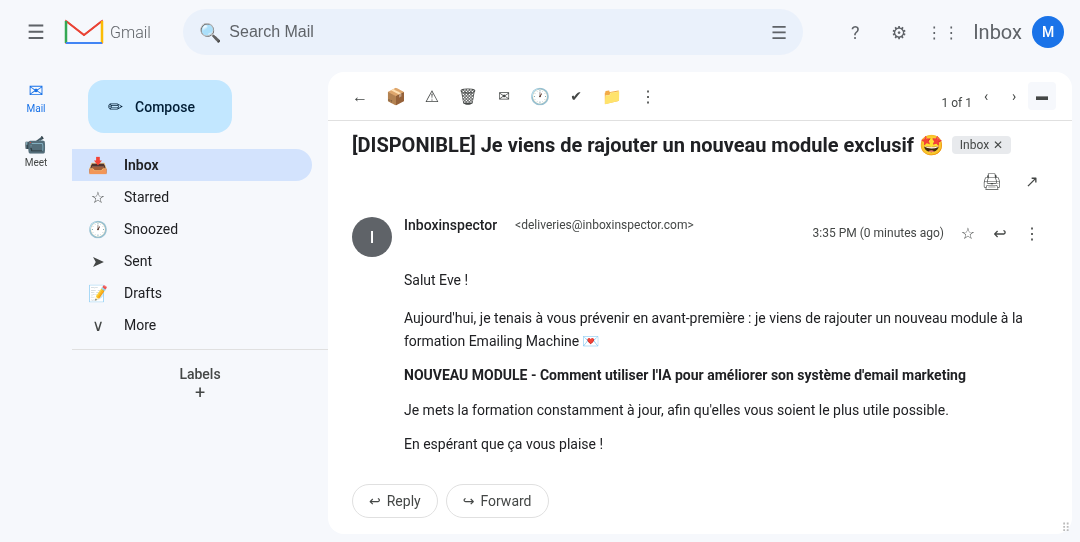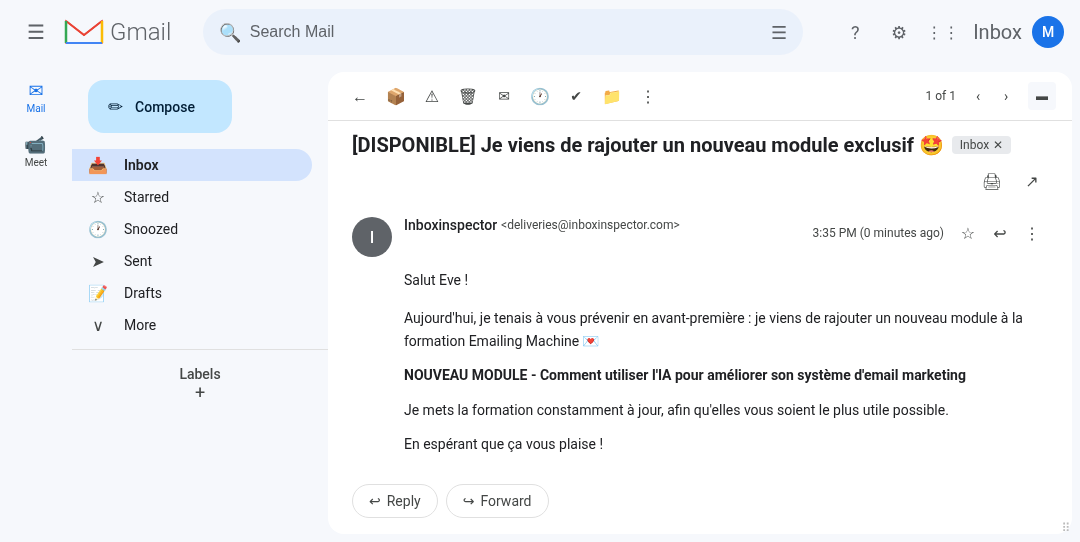--- a/index.html
+++ b/index.html
@@ -45,37 +45,37 @@
     .rail-icon { font-size: 18px; }
     .rail-label { font-size: 10px; }
 
     
     .email-view { flex: 1; background: white; border-radius: 16px; margin: 8px 8px 8px 0; overflow: hidden; display: flex; flex-direction: column; }
 
     
     .email-toolbar { display: flex; align-items: center; padding: 8px 16px; border-bottom: 1px solid #e0e0e0; gap: 8px; }
     .toolbar-left { display: flex; align-items: center; gap: 4px; }
     .toolbar-icon-btn { width: 32px; height: 32px; border-radius: 50%; display: flex; align-items: center; justify-content: center; cursor: pointer; color: #444746; font-size: 16px; }
-    .toolbar-right { margin-left: auto; display: flex; align-items: center; gap: 8px; font-size: 12px; color: #444746; }
+    .toolbar-right { margin-left: auto; display: flex; align-items: flex-end; font-size: 12px; color: #444746; }
     .pager-btns { display: flex; align-items: center; gap: 0; }
     .pager-btn { width: 28px; height: 28px; border-radius: 50%; display: flex; align-items: center; justify-content: center; cursor: pointer; color: #444746; font-size: 14px; }
     .view-toggle { width: 28px; height: 28px; border-radius: 4px; background: #f6f8fc; display: flex; align-items: center; justify-content: center; cursor: pointer; color: #444746; }
 
     
     .email-subject-bar { display: flex; align-items: center; padding: 12px 24px 8px; gap: 8px; flex-wrap: wrap; }
     .email-subject-text { font-size: 20px; font-weight: 700; color: #202124; }
     .inbox-badge { background: #e8eaed; border-radius: 4px; padding: 2px 8px; font-size: 12px; color: #444746; display: flex; align-items: center; gap: 4px; }
     .badge-close { font-size: 12px; cursor: pointer; }
 
     
     .email-message-area { flex: 1; overflow-y: auto; padding: 0 24px 16px; }
     .email-header-row { display: flex; align-items: flex-start; padding: 12px 0; gap: 12px; }
     .sender-avatar { width: 40px; height: 40px; border-radius: 50%; background: #5f6368; color: white; font-size: 16px; font-weight: 500; display: flex; align-items: center; justify-content: center; flex-shrink: 0; }
     .sender-info { flex: 1; }
-    .sender-name-row { display: flex; align-items: center; gap: 4px; }
+    .sender-name-row { display: flex; align-items: center; gap: 18px; }
     .sender-name { font-size: 14px; font-weight: 500; color: #202124; }
     .sender-email { font-size: 12px; color: #444746; }
     .to-me { font-size: 12px; color: #444746; display: flex; align-items: center; gap: 2px; cursor: pointer; }
     .to-me-arrow { font-size: 10px; }
     .email-time { font-size: 12px; color: #444746; margin-left: auto; white-space: nowrap; display: flex; align-items: center; gap: 8px; }
     .email-actions { display: flex; align-items: center; gap: 0; }
     .action-btn { width: 32px; height: 32px; border-radius: 50%; display: flex; align-items: center; justify-content: center; cursor: pointer; color: #444746; font-size: 16px; }
 
     
     .email-body { padding: 0 0 16px 52px; font-size: 14px; color: #202124; line-height: 1.6; }
@@ -100,21 +100,21 @@
       <span>☰</span>
     </div>
     <div class="gmail-logo">
       <svg width="40" height="30" viewBox="0 0 40 30">
         <path d="M2 4 L20 18 L38 4 L38 26 L2 26 Z" fill="none" stroke="#EA4335" stroke-width="1.5"></path>
         <path d="M2 4 L20 18 L38 4" fill="none" stroke="#EA4335" stroke-width="2"></path>
         <path d="M2 4 L2 26" fill="none" stroke="#34A853" stroke-width="2.5"></path>
         <path d="M38 4 L38 26" fill="none" stroke="#FBBC05" stroke-width="2.5"></path>
         <path d="M2 26 L38 26" fill="none" stroke="#4285F4" stroke-width="2"></path>
       </svg>
-      <span style="font-size:24px; color:#5f6368; font-weight:300; margin-left:2px;">Gmail</span>
+      <span style="font-size:16px; color:#5f6368; font-weight:300; margin-left:2px;">Gmail</span>
     </div>
   </div>
   <div class="search-bar">
     <div class="search-input-wrap">
       <span class="search-icon-svg">🔍</span>
       <input type="text" class="search-input" placeholder="Search Mail" style="">
       <span class="search-options-btn">☰</span>
     </div>
   </div>
   <div class="topbar-right">

